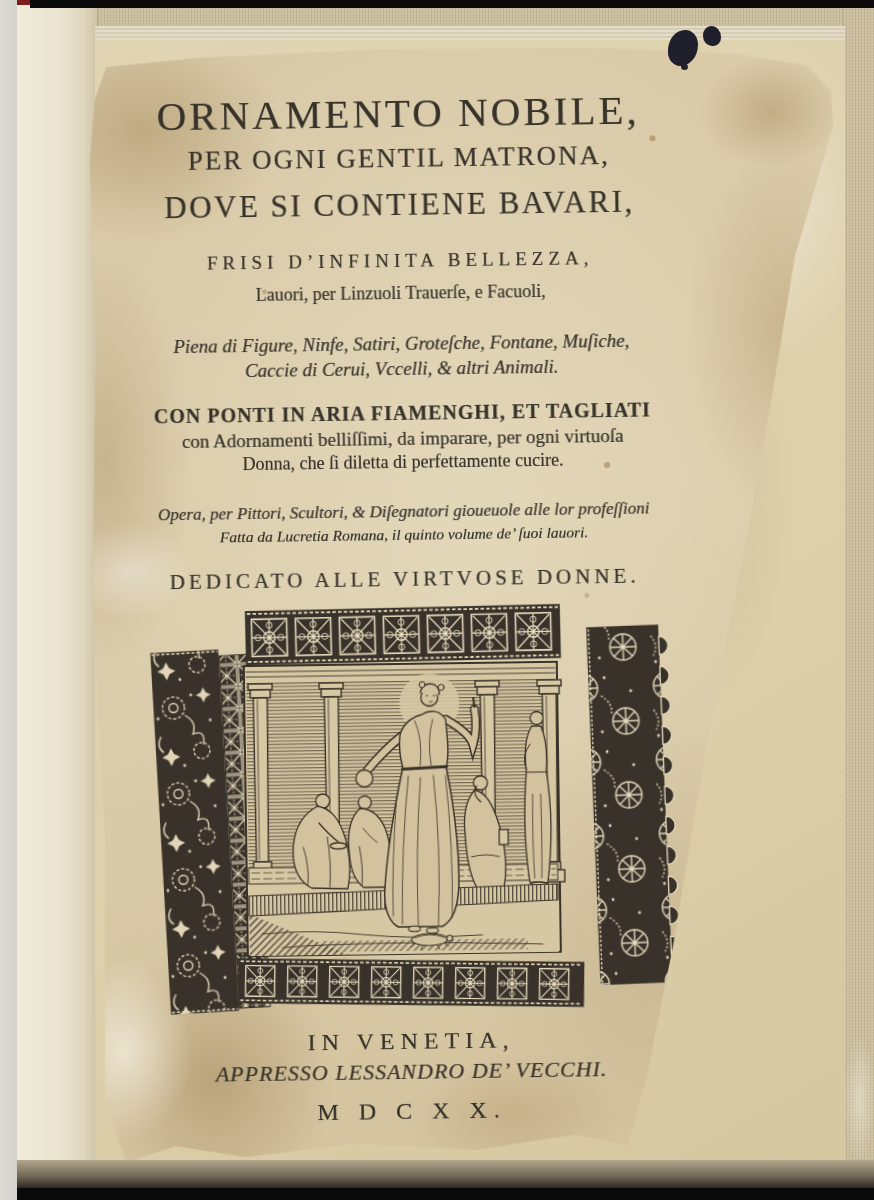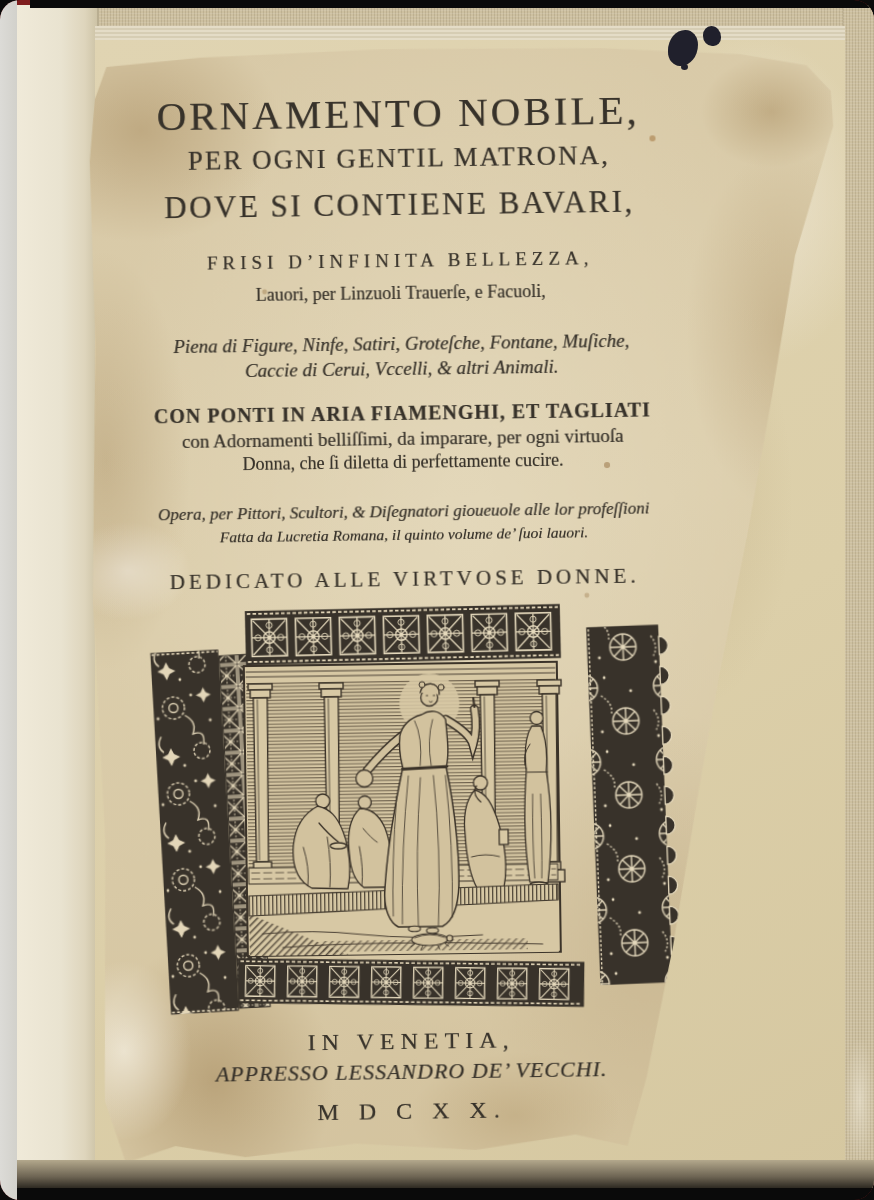--- a/index.html
+++ b/index.html
@@ -1,17 +1,17 @@
 <!DOCTYPE html>
 <html><head>
 <meta charset="utf-8">
 <style>
   html,body{margin:0;padding:0;background:#0b0b0b;}
   #scan{position:relative;width:874px;height:1200px;overflow:hidden;background:#7f1d1d;
-        font-family:"Liberation Serif","DejaVu Serif",serif;border-radius:20px;}
+        font-family:"Liberation Serif","DejaVu Serif",serif;}
   .abs{position:absolute;}
   
   #left-outer{left:0;top:0;width:17px;height:1200px;background:linear-gradient(90deg,#dcdbd7,#d2d1cb);}
   #top-black{left:30px;top:0;width:844px;height:8px;background:#0a0a0a;}
   #bottom-black{left:17px;top:1188px;width:857px;height:12px;background:#0a0a0a;}
   #bottom-shadow{left:17px;top:1160px;width:857px;height:28px;
      background:linear-gradient(180deg,#b3a88c,#6d6453 60%,#2e2a22);}
   .fabric{background-color:#cdc0a0;
      background-image:repeating-linear-gradient(0deg,rgba(255,255,255,.10) 0 1px,transparent 1px 3px),
                       repeating-linear-gradient(90deg,rgba(92,78,52,.14) 0 1px,transparent 1px 3px);}

